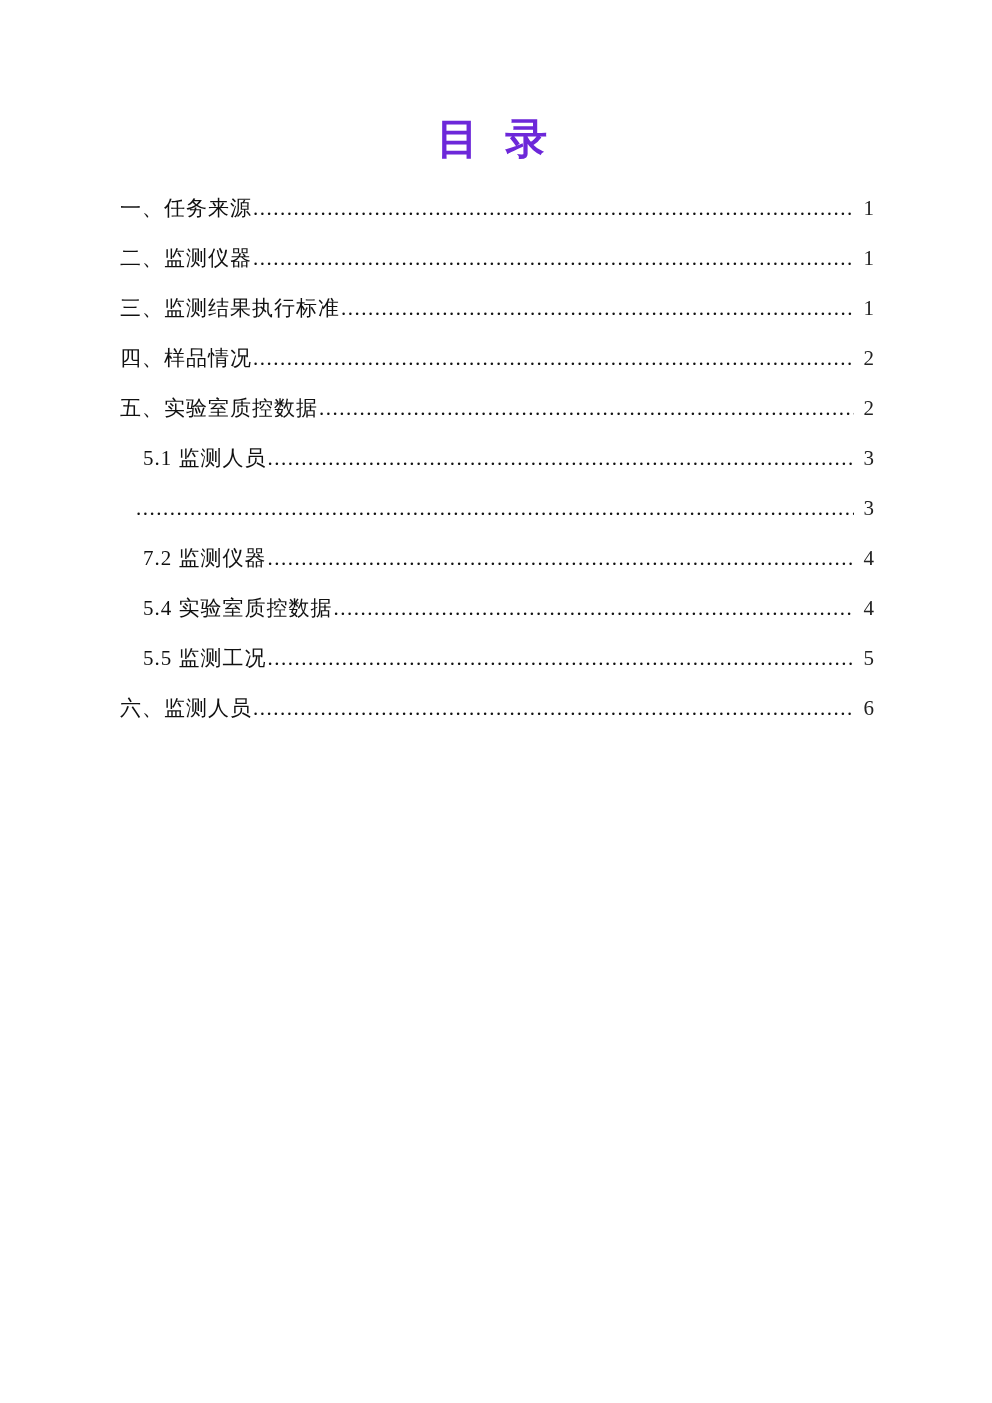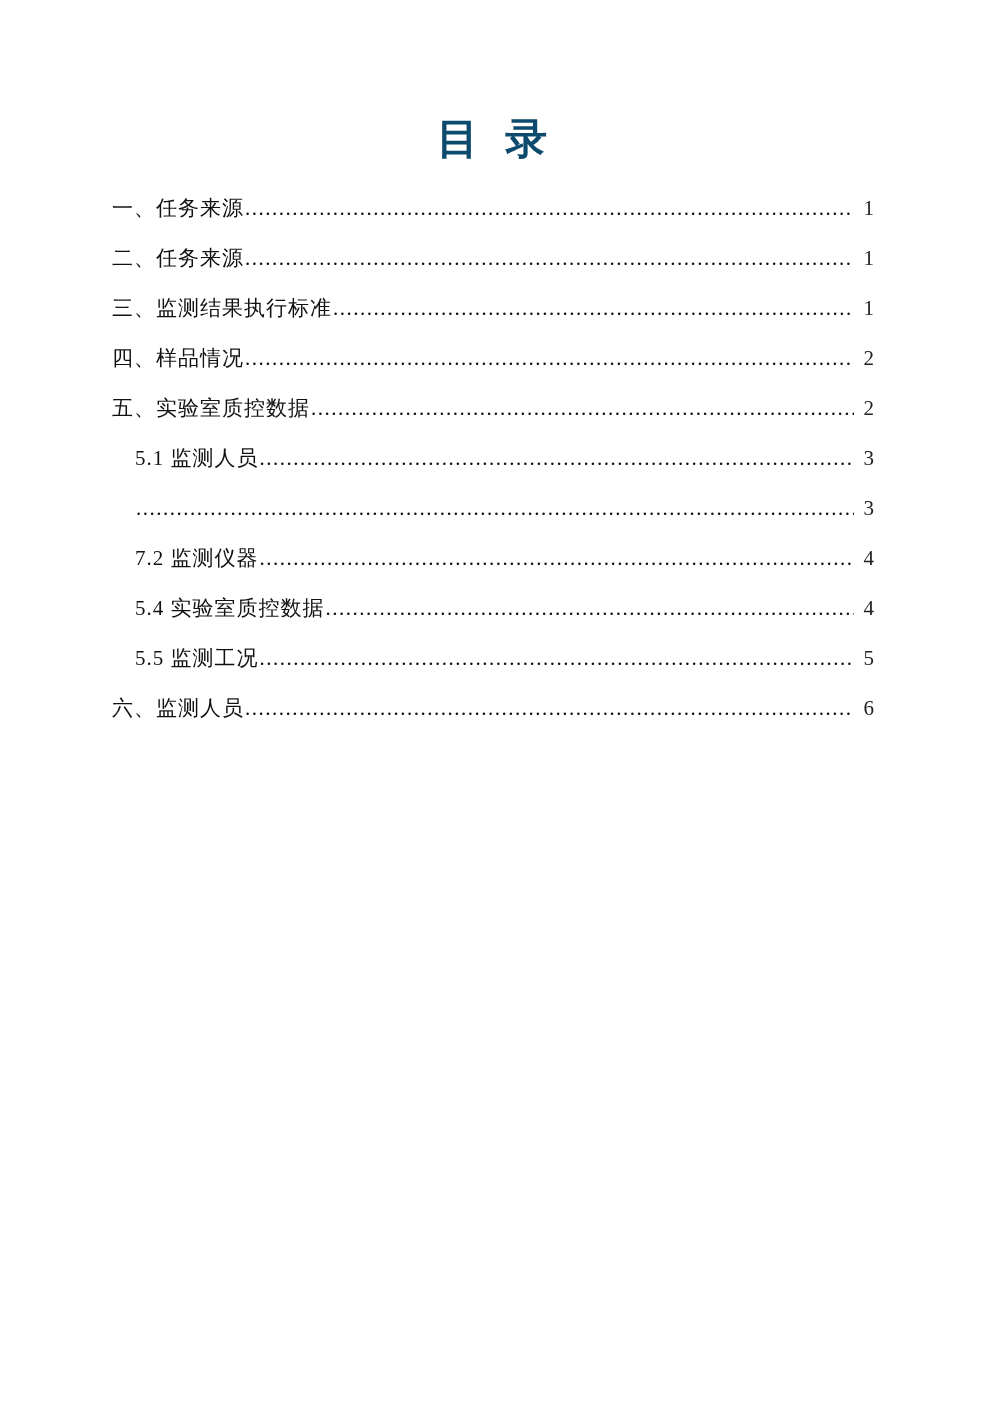--- a/index.html
+++ b/index.html
@@ -17,21 +17,21 @@
     overflow: hidden;
   }
   .doc-title {
     margin: 0;
     padding-top: 116px;
     text-align: center;
     font-size: 42px;
     font-weight: 600;
     letter-spacing: 8px;
     line-height: 1.1;
-    color: #0c4a6e;
+    color: #6d28d9;
   }
   .toc {
     position: absolute;
     top: 183px;
     left: 112px;
     right: 118px;
   }
   .toc-row {
     display: flex;
     align-items: baseline;
@@ -41,20 +41,21 @@
     cursor: default;
   }
   .toc-row.level2 {
     padding-left: 23px;
     align-items: center;
   }
   .toc-label {
     white-space: nowrap;
     letter-spacing: 1px;
     flex: 0 0 auto;
+    margin-left: 8px;
   }
   .toc-dots {
     flex: 1 1 auto;
     overflow: hidden;
     white-space: nowrap;
     letter-spacing: 1.5px;
     font-size: 21px;
     color: #111111;
     margin: 0 2px 0 1px;
   }
@@ -75,21 +76,21 @@
 
   <div class="toc">
 
     <div class="toc-row level1">
       <span class="toc-label">一、任务来源</span>
       <span class="toc-dots">............................................................................................................................................................................................................................................................................................................</span>
       <span class="toc-page">1</span>
     </div>
 
     <div class="toc-row level1">
-      <span class="toc-label">二、任务来源</span>
+      <span class="toc-label">二、监测仪器</span>
       <span class="toc-dots">............................................................................................................................................................................................................................................................................................................</span>
       <span class="toc-page">1</span>
     </div>
 
     <div class="toc-row level1">
       <span class="toc-label">三、监测结果执行标准</span>
       <span class="toc-dots">............................................................................................................................................................................................................................................................................................................</span>
       <span class="toc-page">1</span>
     </div>
 

